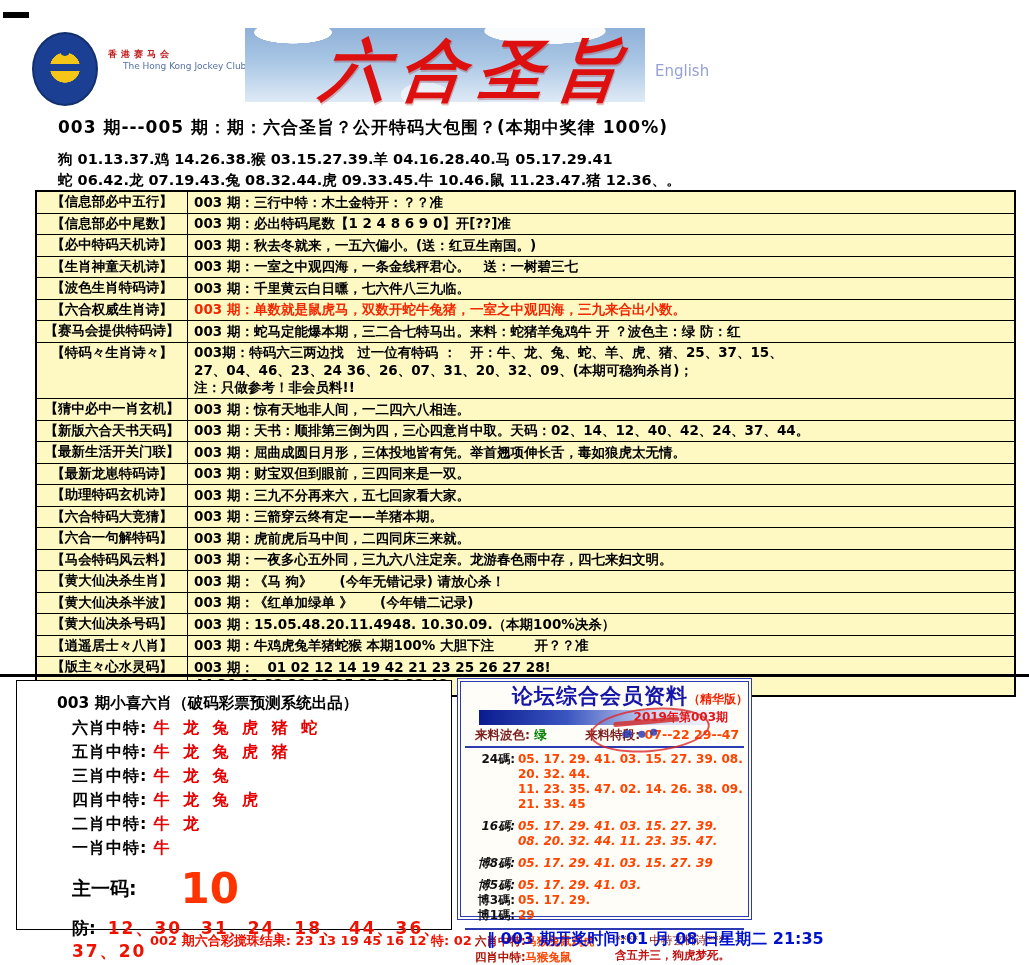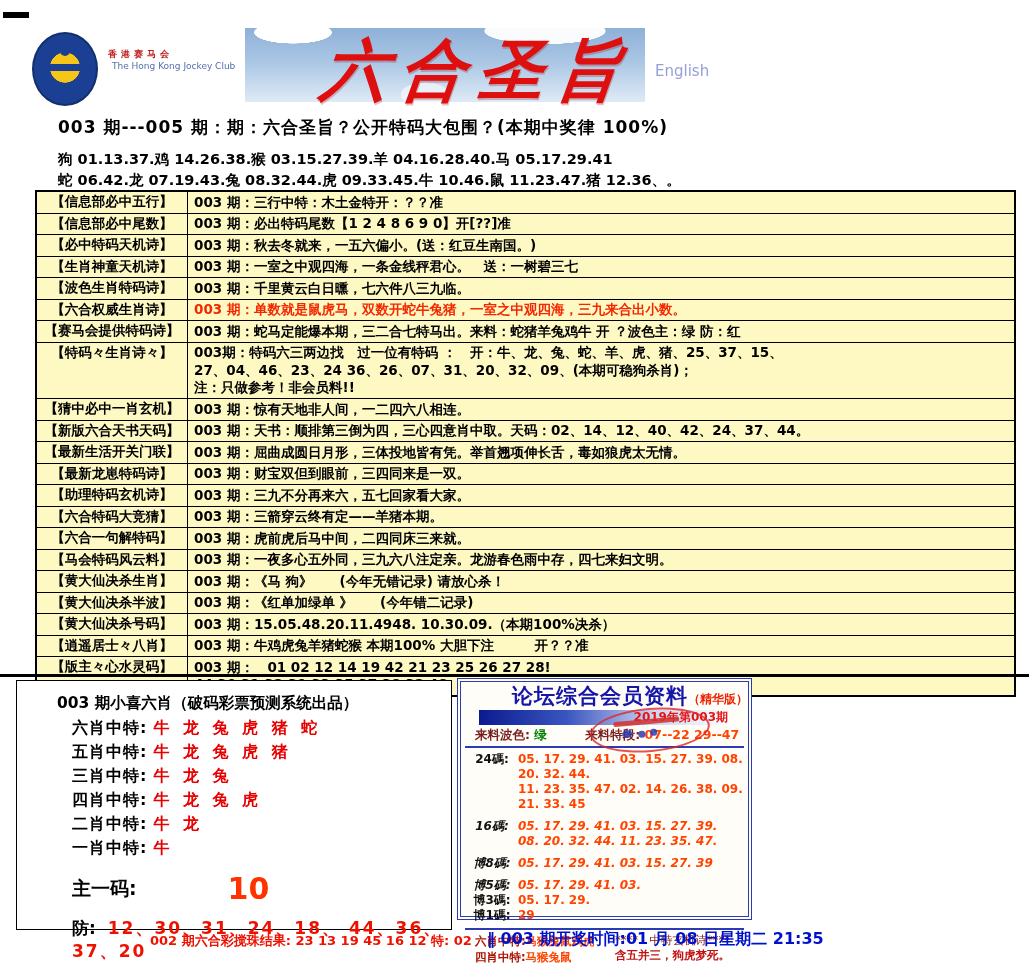--- a/index.html
+++ b/index.html
@@ -10,21 +10,21 @@
   .abs{position:absolute;}
   
   .top-dash{left:3px;top:12px;width:26px;height:6px;background:#000;}
   
   .logo{left:32px;top:32px;width:62px;height:70px;border-radius:50%;
     background:radial-gradient(circle at 50% 48%, #f5c518 0 31%, #1b3f93 32% 100%);
     border:2px solid #12306e;}
   .logo-bar{position:absolute;left:14px;top:30px;width:34px;height:7px;background:#1b3f93;border-radius:2px;}
   .logo-dot{position:absolute;left:26px;top:12px;width:10px;height:10px;background:#1b3f93;border-radius:50%;}
   .logo-cn{left:108px;top:48px;font-size:9px;color:#c02020;font-weight:bold;letter-spacing:4px;}
-  .logo-en{left:112px;top:61px;font-size:9px;color:#5570a8;}
+  .logo-en{left:123px;top:61px;font-size:9px;color:#5570a8;}
   
   .banner{left:245px;top:28px;width:400px;height:74px;
     background:
       radial-gradient(ellipse 70px 20px at 12% 6%, #ffffff 55%, rgba(255,255,255,0) 56%),
       radial-gradient(ellipse 120px 26px at 75% 4%, rgba(255,255,255,.95) 50%, rgba(255,255,255,0) 51%),
       radial-gradient(ellipse 60px 30px at 45% 90%, rgba(255,255,255,.55) 40%, rgba(255,255,255,0) 41%),
       linear-gradient(180deg,#8fb0d8 0%,#a9c6e4 45%,#dfeaf6 100%);}
   .banner-title{left:322px;top:34px;width:360px;font-size:66px;line-height:72px;font-weight:bold;
     color:#dd0f0f;font-family:"DejaVu Serif","Liberation Serif",serif;font-style:italic;
     letter-spacing:12px;transform:skewX(-6deg);text-shadow:1px 2px 0 rgba(150,0,0,.25);}
@@ -41,41 +41,41 @@
     font-size:13.5px;padding:1px 0;display:flex;align-items:flex-start;justify-content:center;}
   .t-content{flex:1;font-weight:bold;font-size:13.5px;line-height:17.5px;padding:1.5px 6px;}
   .t-row.red .t-content{color:#f32800;}
   
   .big-divider{left:0;top:674px;width:1029px;height:2.5px;background:#000;}
   
   .six-panel{left:16px;top:680px;width:434px;height:248px;border:1.5px solid #000;background:#fff;}
   .sp-title{margin:12px 0 4px 40px;font-size:15.5px;font-weight:bold;}
   .sp-row{margin:3px 0 0 55px;font-size:16px;font-weight:bold;letter-spacing:1px;}
   .sp-row .v{color:#e60000;letter-spacing:4px;margin-left:6px;}
-  .sp-main{margin:10px 0 0 55px;display:flex;align-items:center;gap:20px;}
+  .sp-main{margin:10px 0 0 55px;display:flex;align-items:center;}
   .sp-main .lab{font-size:19px;font-weight:bold;}
-  .sp-main .val{font-size:30px;font-weight:bold;color:#ff3300;margin-left:71px;line-height:40px;}
+  .sp-main .val{font-size:42px;font-weight:bold;color:#ff3300;margin-left:44px;line-height:40px;}
   .sp-guard{margin:8px 0 0 55px;font-size:17px;font-weight:bold;}
   .sp-guard .nums{color:#ee1100;letter-spacing:2px;margin-left:6px;}
   
   .m-panel{left:457px;top:678px;width:287px;height:234px;border:4px double #2d3bb3;background:#fffdf8;}
   .m-title{text-align:right;margin-top:0;font-size:21px;font-weight:bold;color:#1515a8;letter-spacing:1px;}
   .m-title .m-sub{font-size:12px;color:#ee2200;font-weight:bold;letter-spacing:0;}
   .m-bar{height:15px;margin:0 18px;background:linear-gradient(90deg,#0b1b8f 0%,#3a55c0 35%,#cdd6f2 70%,#ffffff 100%);
     display:flex;justify-content:flex-end;align-items:center;}
   .m-bar span{font-size:12px;font-weight:bold;color:#e41414;padding-right:2px;}
   .m-wave{margin:2px 6px 0 14px;font-size:12.5px;font-weight:bold;color:#7a1f1f;}
   .m-wave .green{color:#008000;}
   .m-wave .rangeval{color:#ff4400;}
   .m-wave .rlab{margin-left:34px;}
   .m-rule{border:none;border-top:2px solid #2d3bb3;margin:2px 4px 4px 4px;}
   .m-codes{margin-left:8px;}
   .code-row{display:flex;font-size:12px;font-weight:bold;line-height:15px;}
   .code-row.gap{margin-top:7px;font-style:italic;}
-  .code-label{flex:0 0 46px;color:#111;text-align:center;padding-right:3px;}
+  .code-label{flex:0 0 46px;color:#111;text-align:right;padding-right:3px;}
   .code-lines{color:#ff4400;}
   .m-bottom{border-top:2px solid #2d3bb3;margin:5px 4px 0 4px;padding:3px 2px 0 2px;display:flex;}
   .mz{flex:0 0 128px;margin-left:8px;}
   .mz-row{font-size:11.5px;font-weight:bold;color:#aa1100;line-height:16px;}
   .mz-row .v{color:#ff4400;}
   .m-poem{flex:1;text-align:center;}
   .m-poem-title{font-size:11.5px;font-weight:normal;color:#7a1010;}
   .m-poem-line{font-size:11.5px;font-weight:bold;color:#c01010;line-height:15px;}
   
   .stamp{left:590px;top:708px;width:116px;height:40px;border:2.5px solid rgba(220,40,40,.8);

